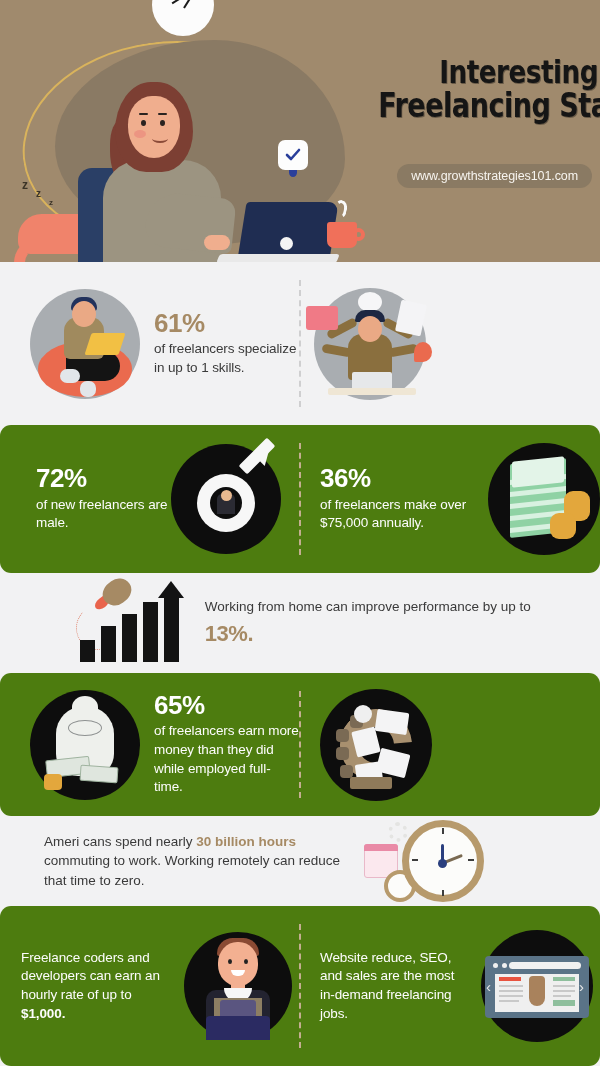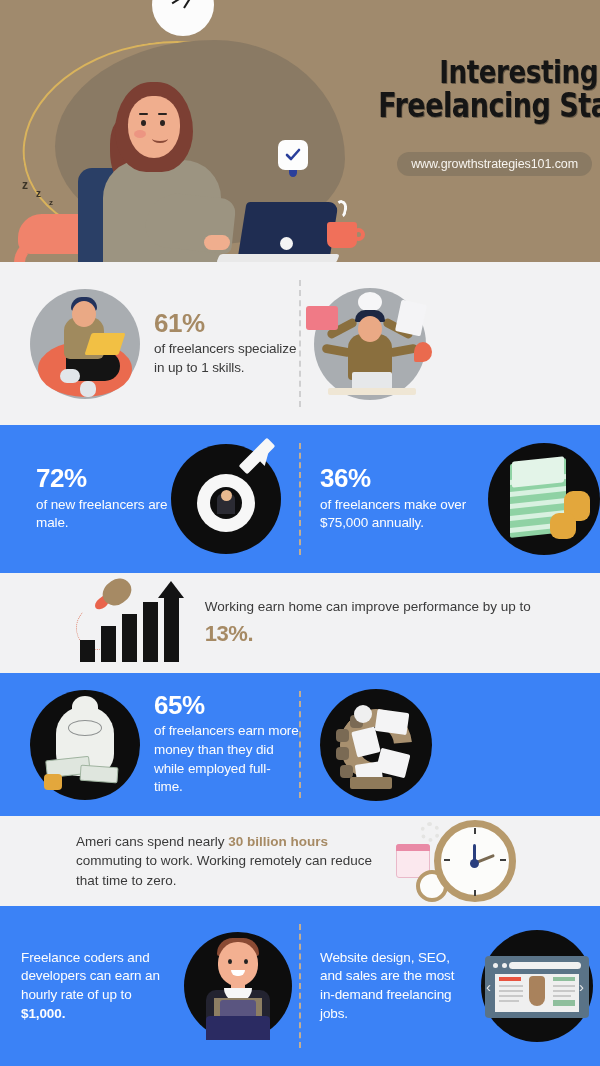--- a/index.html
+++ b/index.html
@@ -78,26 +78,26 @@
     letter-spacing:-0.6px; transform:scaleX(0.82); transform-origin:right center;
     white-space:nowrap; text-shadow:1px 1px 0 rgba(0,0,0,.35);
   }
   .title-line.big { font-size:33px; }
   .url-pill {
     position:absolute; right:0; top:-4px;
     background:#8a7a63; color:#f7f4ef; border-radius:13px;
     padding:5px 14px; font-size:12.5px; letter-spacing:-0.1px;
     white-space:nowrap;
   }
-  .url-wrap { position:absolute; right:8px; top:156px; height:26px; width:240px; }
+  .url-wrap { position:absolute; right:8px; top:168px; height:26px; width:240px; }
 
   
   .band { position:absolute; left:0; width:600px; }
   .band.light { background:#f2f2f3; }
-  .band.brown { background:#3b82f6; }
+  .band.brown { background:#4d7c0f;border-radius:11px; }
   .b1 { top:262px; height:163px; }
   .b2 { top:425px; height:148px; }
   .b3 { top:573px; height:100px; }
   .b4 { top:673px; height:143px; }
   .b5 { top:816px; height:90px; }
   .b6 { top:906px; height:160px; }
 
   .divider {
     position:absolute; top:18px; bottom:18px; left:299px; width:0;
     border-left:2px dashed #cfcfd0;
@@ -393,21 +393,21 @@
         <div class="rflame"></div>
         <div class="rocket"></div>
         <div class="bar" style="left:8px;height:22px;"></div>
         <div class="bar" style="left:29px;height:36px;"></div>
         <div class="bar" style="left:50px;height:48px;"></div>
         <div class="bar" style="left:71px;height:60px;"></div>
         <div class="bigarrow"></div>
         <div class="arrowtip"></div>
       </div>
       <div class="wide-text" style="margin-left:24px;width:400px;">
-        <span>Working earn home can improve performance by up to</span>
+        <span>Working from home can improve performance by up to</span>
         <span class="big-gold">13%.</span>
       </div>
     </div>
   </div>
 
   <div class="band brown b4">
     <div class="divider on-brown"></div>
 
     <div class="cell left">
       <div class="art circ-dark a5">
@@ -435,21 +435,21 @@
         <div class="pap p1"></div>
           <div class="pap p2"></div>
           <div class="pap p3"></div>
           <div class="pap p4"></div>
         <div class="bar1"></div>
       </div>
     </div>
   </div>
 
   <div class="band light b5">
-    <div style="display:flex;align-items:center;height:100%;padding-left:76px;">
+    <div style="display:flex;align-items:center;height:100%;padding-left:44px;">
       <div class="wide-text" style="width:300px;">
         <span>Ameri cans spend nearly </span><span class="gold-b">30 billion hours</span><span> commuting to work. Working remotely can reduce that time to zero.</span>
       </div>
       <div class="a7" style="margin-left:18px;">
         <div class="gear"></div>
         <div class="cal"></div>
         <div class="calbar"></div>
         <div class="small"></div>
         <div class="face"></div>
         <div class="tick" style="left:80px;top:10px;"></div>
@@ -479,21 +479,21 @@
         <div class="neck"></div>
           <div class="shirt"></div>
           <div class="collar"></div>
         <div class="deskp"></div>
           <div class="mon"></div>
           <div class="lap"></div>
       </div>
     </div>
 
     <div class="cell right">
-      <div class="desc white w-145" style="margin-left:20px;">Website design, SEO, and sales are the most in-demand freelancing jobs.</div>
+      <div class="desc white w-145" style="margin-left:20px;">Website reduce, SEO, and sales are the most in-demand freelancing jobs.</div>
       <div class="art circ-dark a9">
         <div class="win"></div>
         <div class="d" style="left:12px;"></div>
           <div class="d" style="left:21px;"></div>
         <div class="addr"></div>
         <div class="page"></div>
         <div class="lineR"></div>
           <div class="lineG"></div>
         <div class="txt" style="left:18px;top:55px;width:24px;"></div>
         <div class="txt" style="left:18px;top:60px;width:24px;"></div>

